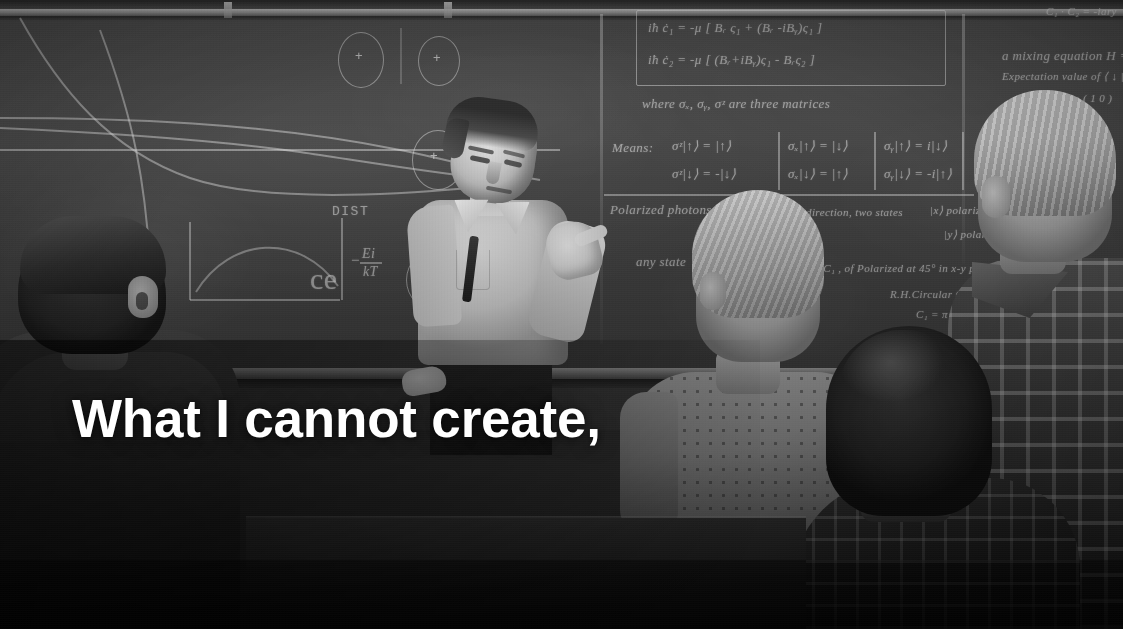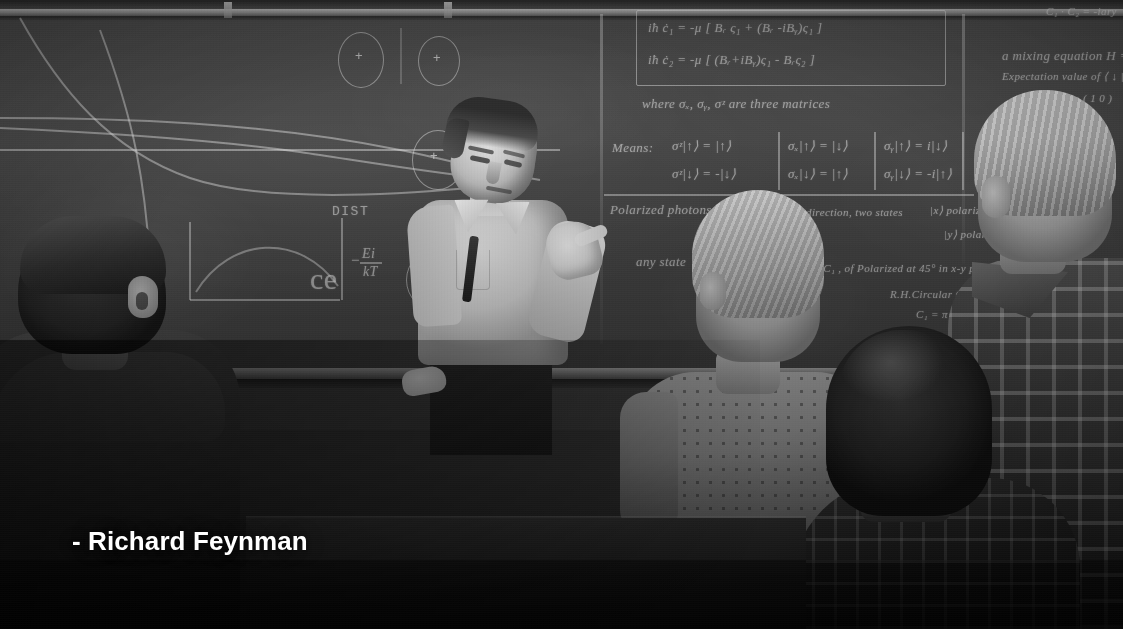--- a/index.html
+++ b/index.html
@@ -600,16 +600,16 @@
 
   <div class="desk-edge"></div>
   <div class="desk"></div>
   <div class="floor-dark"></div>
 
   <div class="vignette"></div>
   <div class="text-scrim"></div>
   <div class="grain"></div>
 
   <div class="quote-block">
+    <div class="quote-line">What I cannot create,</div>
   </div>
-  <div class="attribution">- Richard Feynman</div>
 
 </div>
 
 </body></html>

